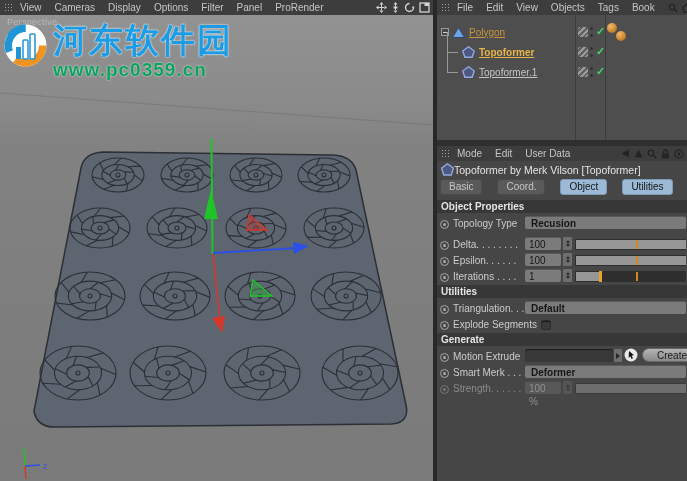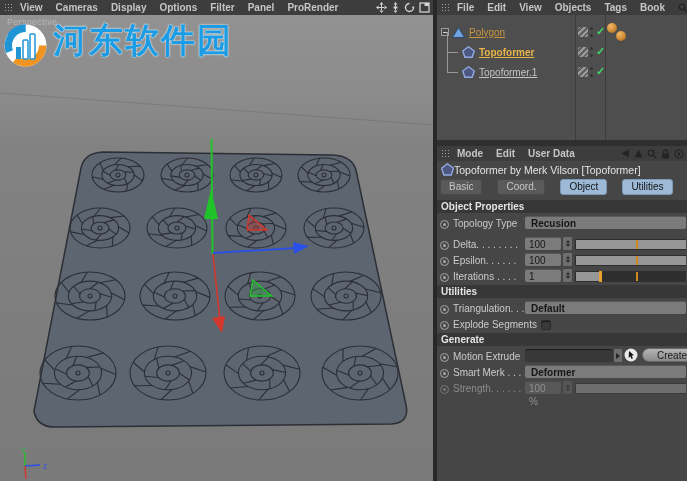--- a/index.html
+++ b/index.html
@@ -4,21 +4,21 @@
 <style>
   * { box-sizing: border-box; margin: 0; padding: 0; }
   html,body { width:687px; height:481px; overflow:hidden; background:#3c3c3c;
     font-family:"Liberation Sans", sans-serif; }
   .app { display:flex; width:687px; height:481px; }
 
   
   .viewport { width:433px; display:flex; flex-direction:column; }
   .menubar { height:15px; background:#3d3d3d; display:flex; align-items:center;
     font-size:10px; color:#c6c6c6; padding:0 3px; flex:0 0 auto; }
-  .menubar .item { margin-right:13px; white-space:nowrap;font-weight:bold; }
+  .menubar .item { margin-right:13px; white-space:nowrap; }
   .grip { width:10px; height:9px; margin:0 6px 0 1px; flex:0 0 auto;
     background-image:radial-gradient(#a0a0a0 0.8px, transparent 0.9px);
     background-size:3px 3px; }
   .mb-icons { margin-left:auto; display:flex; align-items:center; gap:4px; }
   .mb-icons svg { display:block; }
   .vp-canvas { position:relative; flex:1;
     background:linear-gradient(#929292 0%, #8b8b8b 18%, #828282 28%, #7d7d7d 70%, #7a7a7a 100%); }
   .vp-label { position:absolute; top:2px; left:7px; font-size:9px; color:#b8b8b8; letter-spacing:.3px; }
   #scene { position:absolute; inset:0; }
 
@@ -442,20 +442,21 @@
           <path d="M22.5 1.5 A21 21 0 0 0 3 30 L 22.5 22.5 Z" fill="#2095d6"></path>
           <path d="M22.5 1.5 A21 21 0 0 0 4.6 11 L 22.5 22.5 Z" fill="#2095d6"></path>
           <path d="M43.5 22.5 A21 21 0 0 1 10 39.5 L 22.5 22.5 Z" fill="#ef9421"></path>
           <circle cx="22.5" cy="22.5" r="13.5" fill="#ffffff"></circle>
           <rect x="13" y="24" width="5" height="12" fill="#2095d6"></rect>
           <rect x="20" y="17" width="5" height="19" rx="1" fill="#ffffff" stroke="#2095d6" stroke-width="1.5"></rect>
           <rect x="27" y="11" width="5" height="25" rx="1" fill="#ffffff" stroke="#2095d6" stroke-width="1.5"></rect>
         </svg>
         <div class="wm-text">
           <div class="wm-title">河东软件园</div>
+          <div class="wm-url">www.pc0359.cn</div>
         </div>
       </div>
     </div>
   </div>
 
   <div class="divider"></div>
 
   <div class="rightpanel">
 
     <div class="om">

